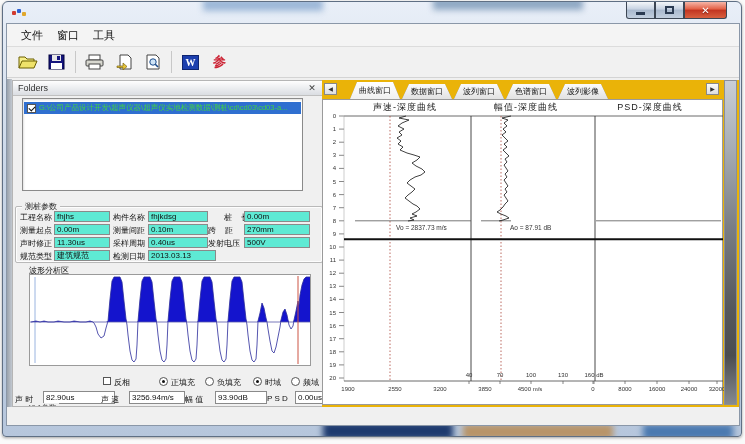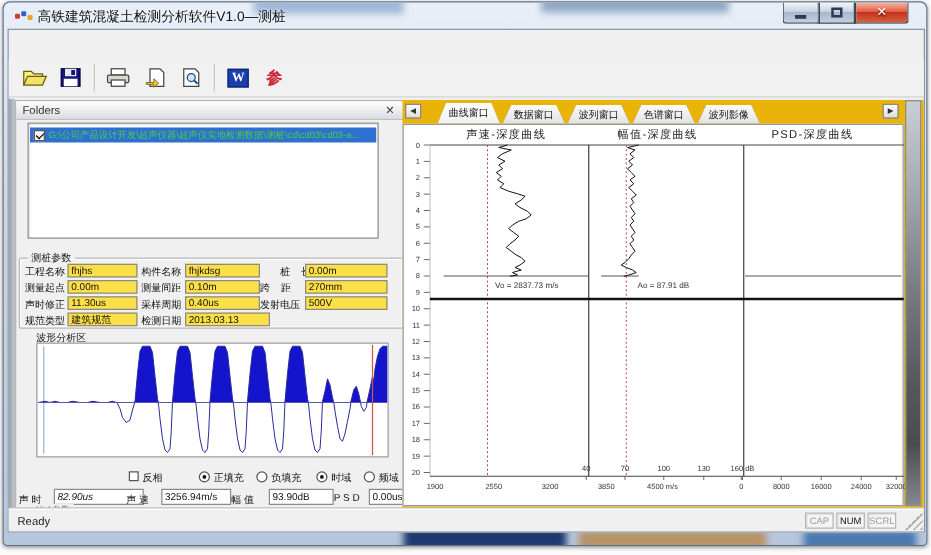--- a/index.html
+++ b/index.html
@@ -34,21 +34,21 @@
   #folders-title{position:absolute;left:5px;top:2px;font-size:9px;color:#333;}
   #folders-close{position:absolute;right:5px;top:1px;width:12px;height:12px;font-size:9px;color:#444;text-align:center;line-height:12px;}
   #filelist{position:absolute;left:9px;top:17px;width:281px;height:93px;background:#fff;border:1px solid #8a8a8a;box-shadow:inset 1px 1px 2px rgba(0,0,0,.12);}
   .fl-row{position:absolute;left:1px;right:1px;top:3px;height:12px;background:#2f6fd0;display:flex;align-items:center;padding-left:3px;}
   .fl-check{width:9px;height:9px;background:#fff;border:1px solid #555;margin-right:3px;position:relative;flex:none;}
   .fl-check:after{content:"";position:absolute;left:1px;top:1px;width:5px;height:3px;border-left:1.5px solid #111;border-bottom:1.5px solid #111;transform:rotate(-45deg);}
   .fl-path{font-size:7.5px;color:#43d243;white-space:nowrap;overflow:hidden;}
   #paramgroup{position:absolute;left:2px;top:125px;width:308px;height:57px;border:1px solid #b9b9b9;border-radius:2px;box-shadow:inset 0 0 0 1px #fdfdfd;}
   #paramgroup-title{position:absolute;left:6px;top:-6px;background:#f0f0f0;padding:0 3px;font-size:8px;color:#222;}
   .pcell-label{position:absolute;font-size:8px;color:#111;white-space:pre;}
-  .pcell-field{position:absolute;height:11px;background:#fde047;border:1px solid #8a8a8a;font-size:8px;color:#111;padding:0 2px;line-height:9px;white-space:nowrap;overflow:hidden;}
+  .pcell-field{position:absolute;height:11px;background:#5eead4;border:1px solid #8a8a8a;font-size:8px;color:#111;padding:0 2px;line-height:9px;white-space:nowrap;overflow:hidden;}
   #wave-label{position:absolute;left:16px;top:184px;font-size:8px;color:#111;}
   #wavebox{position:absolute;left:16px;top:193px;width:282px;height:92px;background:#fff;border:1px solid #9a9a9a;}
   #wavectl{position:absolute;left:0;top:296px;right:4px;height:14px;font-size:8px;color:#111;}
   .ctl{position:absolute;display:flex;align-items:flex-start;}
   .cbox{width:8px;height:8px;border:1px solid #555;background:#fff;margin-right:3px;}
   .rad{width:9px;height:9px;border:1px solid #555;border-radius:50%;background:#fff;margin-right:3px;position:relative;flex:none;}
   .rad.on:after{content:"";position:absolute;left:2px;top:2px;width:3px;height:3px;border-radius:50%;background:#111;}
   #readouts{position:absolute;left:0px;top:310px;right:2px;height:15px;font-size:8px;color:#111;}
   .ro-label{position:absolute;top:3px;white-space:pre;}
   .ro-field{position:absolute;top:0;height:13px;background:#fff;border:1px solid #8a8a8a;font-size:8px;padding:1px 2px;white-space:nowrap;}
@@ -80,32 +80,36 @@
   <div class="blob" style="left:460px;bottom:-4px;width:150px;height:16px;background:#b89468;"></div>
   <div class="blob" style="left:640px;bottom:-4px;width:90px;height:16px;background:#4a79b0;"></div>
   <div class="blob" style="left:200px;top:-4px;width:120px;height:13px;background:#9db8d8;"></div>
   <div class="blob" style="left:430px;top:-5px;width:150px;height:13px;background:#8fa8c4;"></div>
   <div id="titlebar">
     <div id="app-icon">
       <i style="left:0;top:4px;background:#d23b2f;"></i>
       <i style="left:5px;top:2px;background:#2f62d2;"></i>
       <i style="left:10px;top:5px;background:#e0a72c;"></i>
     </div>
-    <div id="title-text">高铁建筑混凝土检测分析软件V1.0—测桩</div>
     <div id="caption-buttons">
       <div class="capbtn">
             <div class="glyph-min"></div>
           </div>
       <div class="capbtn">
             <div class="glyph-max"></div>
           </div>
       <div class="capbtn" id="btn-close">✕</div>
     </div>
   </div>
   <div id="client">
+    <div id="menubar">
+          <div class="menu-item">文件</div>
+          <div class="menu-item">窗口</div>
+          <div class="menu-item">工具</div>
+        </div>
     <div id="toolbar">
       <div class="tbtn">
         <svg width="20" height="16" viewBox="0 0 20 16">
           <path d="M1 14 L1 3 L7 3 L9 5 L16 5 L16 7" fill="#f7ef8a" stroke="#6b5f00" stroke-width="1"></path>
           <path d="M1 14 L4 7 L19 7 L16 14 Z" fill="#efe26a" stroke="#6b5f00" stroke-width="1"></path>
         </svg>
       </div>
       <div class="tbtn">
         <svg width="17" height="16" viewBox="0 0 17 16">
           <rect x="1" y="1" width="15" height="14" fill="#15157e" stroke="#00003c"></rect>
@@ -206,21 +210,21 @@
                 <div class="rad on"></div>
                 <span>时域</span>
               </div>
           <div class="ctl" style="left:278px;">
                 <div class="rad"></div>
                 <span>频域</span>
               </div>
         </div>
         <div id="readouts">
               <div class="ro-label" style="left: 2px;">声 时</div>
-              <div class="ro-field" style="left: 30px; width: 72px; font-style: italic;">82.90us</div>
+              <div class="ro-field" style="left: 30px; width: 72px;">82.90us</div>
               <div class="ro-label" style="left: 88px;">声 速</div>
               <div class="ro-field" style="left: 116px; width: 56px;">3256.94m/s</div>
               <div class="ro-label" style="left: 172px;">幅 值</div>
               <div class="ro-field" style="left: 202px; width: 52px;">93.90dB</div>
               <div class="ro-label" style="left: 254px;">P S D</div>
               <div class="ro-field" style="left: 282px; width: 52px;">0.00us^2/m</div>
             </div>
         <div id="clipgroup">
               <span>48:1参数</span>
             </div>
@@ -330,24 +334,15 @@
                 <text x="394" y="291" text-anchor="middle" font-size="6" fill="#333">32000</text>
                 <line x1="394" y1="281" x2="394" y2="284" stroke="#555" stroke-width="0.7"></line>
                 <text x="73" y="130" font-size="6.5" fill="#333">Vo = 2837.73 m/s</text>
                 <text x="187" y="130" font-size="6.5" fill="#333">Ao = 87.91 dB</text>
                 <polyline points="83,16 76,18 86,20 79,23 75,26 81,29 76,32 79,35 74,38 78,41 75,44 80,47 77,50 84,53 91,55 97,57 94,60 89,63 93,66 99,69 102,72 98,75 92,77 87,80 84,83 88,86 92,89 89,92 85,95 82,98 86,101 90,104 94,106 97,109 93,112 89,114 94,116 87,118 91,120 85,121" fill="none" stroke="#111" stroke-width="0.8"></polyline>
                 <polyline points="188,16 179,18 185,20 181,23 184,26 180,29 183,32 179,35 182,38 185,41 181,44 184,47 180,50 183,53 186,56 182,59 184,62 181,65 183,68 185,71 182,74 184,77 181,80 183,83 185,86 182,89 184,92 181,95 183,98 185,101 182,104 180,107 177,110 174,112 178,114 183,116 186,118 180,120 176,121" fill="none" stroke="#111" stroke-width="0.8"></polyline>
               </svg></div>
         <div id="scrollstrip"></div>
       </div>
     </div>
-    <div id="statusbar">
-      <div id="status-msg">Ready</div>
-      <div id="statuskeys">
-            <div class="skey">CAP</div>
-            <div class="skey active">NUM</div>
-            <div class="skey">SCRL</div>
-          </div>
-      <div id="grip"></div>
-    </div>
   </div>
  </div>
 </div>
 
 </body></html>

